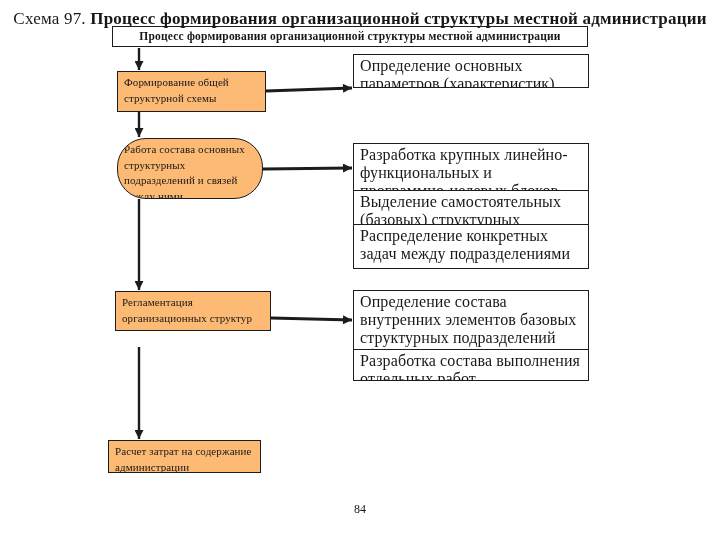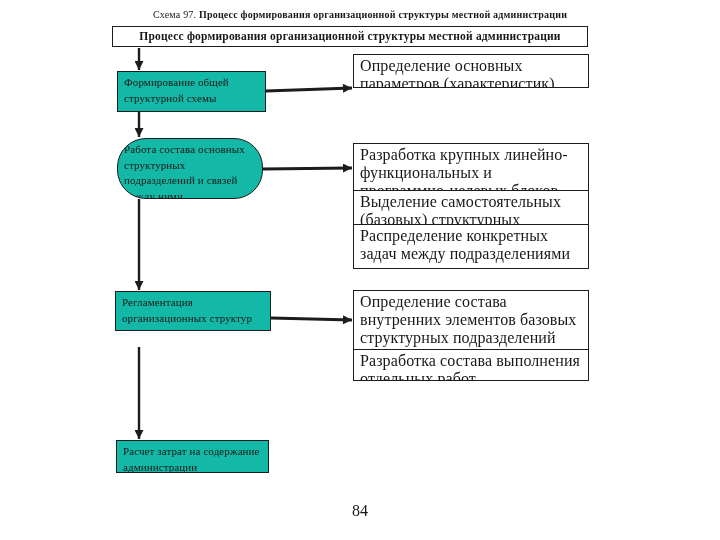--- a/index.html
+++ b/index.html
@@ -15,21 +15,21 @@
     font-family: "Liberation Serif", "DejaVu Serif", serif;
     color: #181818;
     overflow: hidden;
   }
   .doc-title {
     position: absolute;
     top: 9px;
     left: 0;
     width: 720px;
     text-align: center;
-    font-size: 10px;
+    font-size: 17px;
     letter-spacing: 0.2px;
     white-space: nowrap;
   }
   .doc-title .bold { font-weight: bold; }
   .header-box {
     position: absolute;
     left: 112px;
     top: 26px;
     width: 476px;
     height: 21px;
@@ -44,26 +44,26 @@
   }
   .fbox {
     position: absolute;
     border: 1.5px solid #1c1c1c;
     box-sizing: border-box;
     font-size: 11px;
     line-height: 15.5px;
     padding: 3px 6px 2px 6px;
     letter-spacing: 0.1px;
     overflow: hidden;
-    background: #14b8a6;
+    background: #fdba74;
   }
   .lb1 { left: 117px; top: 71px;  width: 149px; height: 41px; }
   .lb2 { left: 117px; top: 138px; width: 146px; height: 61px; border-radius: 29px; }
   .lb3 { left: 115px; top: 291px; width: 156px; height: 40px; }
-  .lb4 { left: 116px; top: 440px; width: 153px; height: 33px; }
+  .lb4 { left: 108px; top: 440px; width: 153px; height: 33px; }
   .rgroup {
     position: absolute;
     left: 353px;
     width: 236px;
     border: 1.5px solid #1c1c1c;
     box-sizing: border-box;
     background: #ffffff;
   }
   .rg1 { top: 54px; }
   .rg2 { top: 143px; }
@@ -92,21 +92,21 @@
     width: 720px;
     height: 540px;
     pointer-events: none;
   }
   .page-number {
     position: absolute;
     top: 502px;
     left: 0;
     width: 720px;
     text-align: center;
-    font-size: 16px;
+    font-size: 12px;
   }
 </style>
 </head>
 <body>
 
 <div class="page">
 
   <div class="doc-title">
     <span>Схема 97. </span><span class="bold">Процесс формирования организационной структуры местной администрации</span>
   </div>

